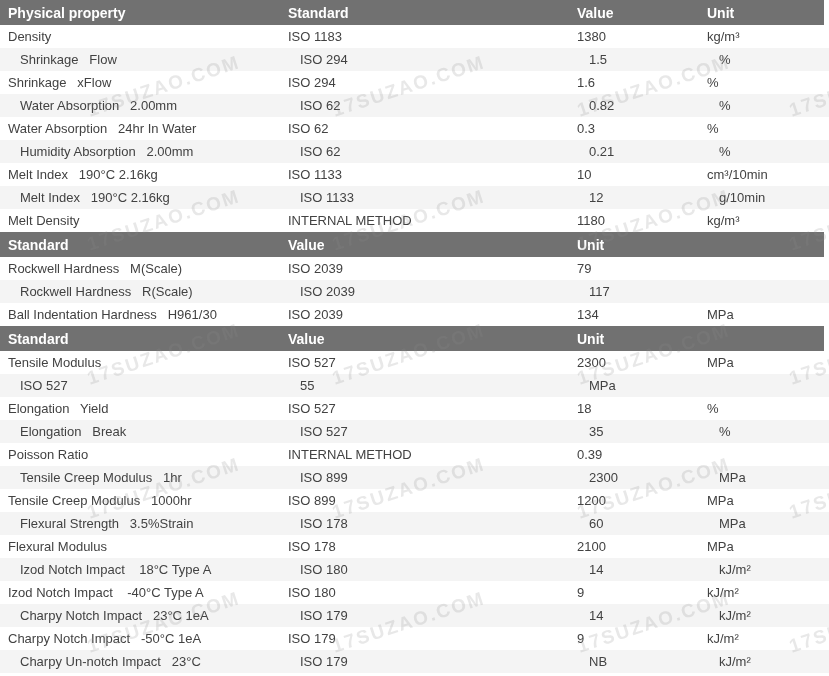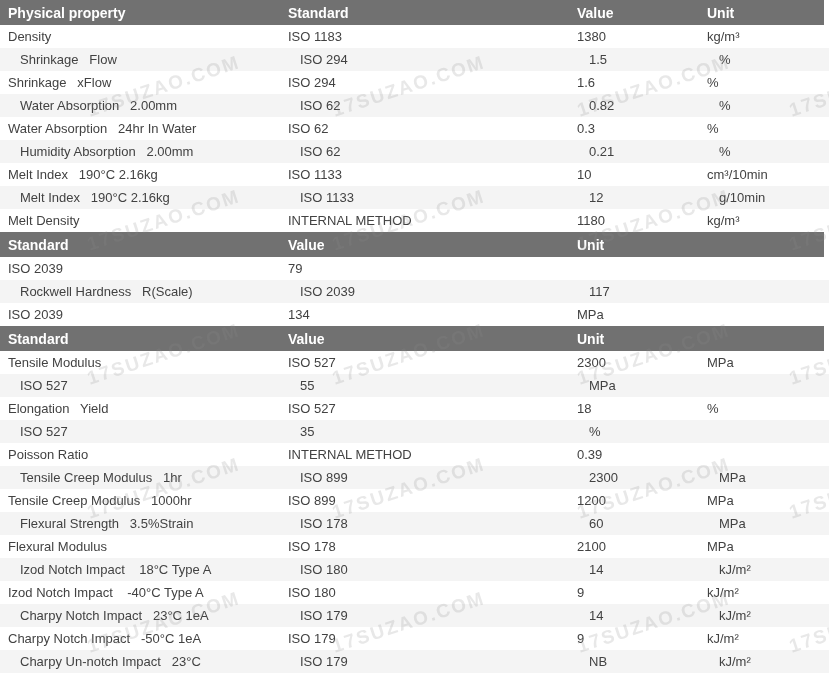--- a/index.html
+++ b/index.html
@@ -140,33 +140,35 @@
 </div>
 
   <div class="section">
     <div class="row section-header">
       <div>Standard</div>
       <div>Value</div>
       <div>Unit</div>
     </div>
 
   <div class="row data-row">
+    <div>Rockwell Hardness   M(Scale)</div>
     <div>ISO 2039</div>
     <div>79</div>
     <div></div>
   </div>
 
   <div class="row data-row alt">
     <div>Rockwell Hardness   R(Scale)</div>
     <div>ISO 2039</div>
     <div>117</div>
     <div></div>
   </div>
 
   <div class="row data-row">
+    <div>Ball Indentation Hardness   H961/30</div>
     <div>ISO 2039</div>
     <div>134</div>
     <div>MPa</div>
   </div>
 </div>
 
   <div class="section">
     <div class="row section-header">
       <div>Standard</div>
       <div>Value</div>
@@ -187,20 +189,21 @@
   </div>
 
   <div class="row data-row">
     <div>Elongation   Yield</div>
     <div>ISO 527</div>
     <div>18</div>
     <div>%</div>
   </div>
 
   <div class="row data-row alt">
+    <div>Elongation   Break</div>
     <div>ISO 527</div>
     <div>35</div>
     <div>%</div>
   </div>
 
   <div class="row data-row">
     <div>Poisson Ratio</div>
     <div>INTERNAL METHOD</div>
     <div>0.39</div>
     <div></div>

